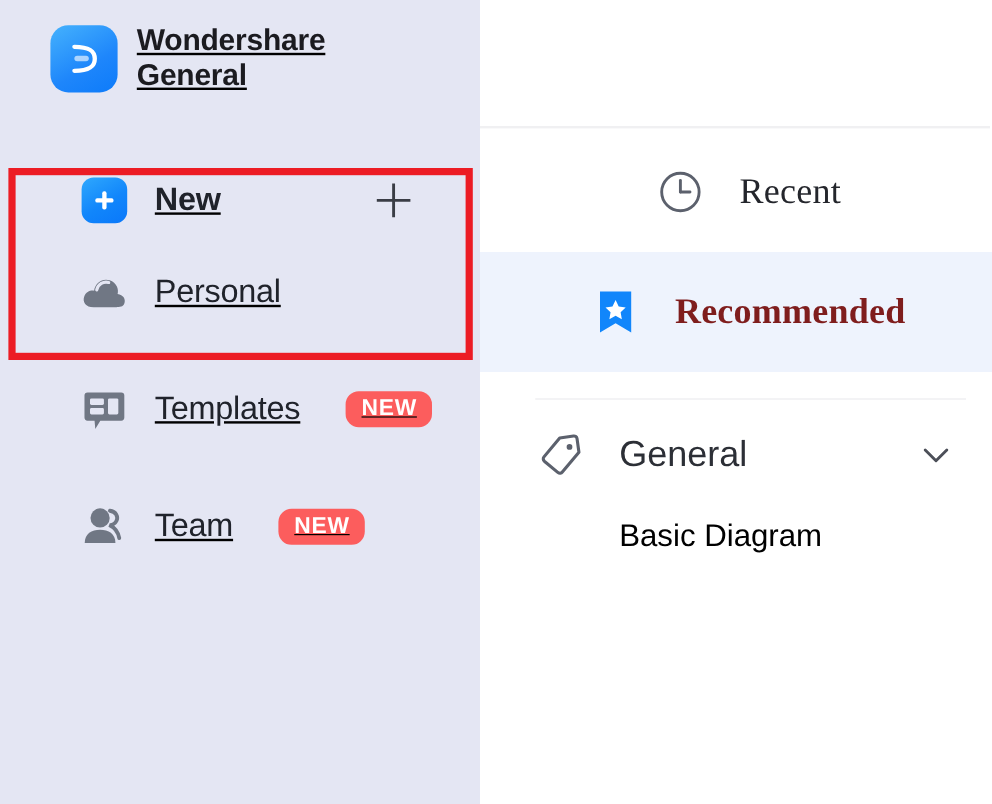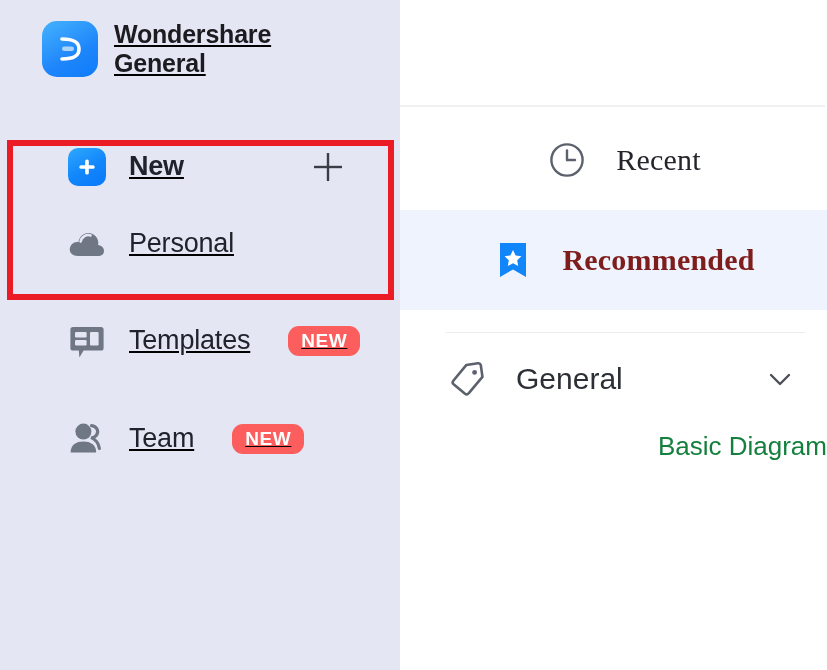--- a/index.html
+++ b/index.html
@@ -162,25 +162,25 @@
   }
   .chevron {
     position: absolute;
     right: 32px;
     top: 50%;
     transform: translateY(-50%);
     width: 30px; height: 30px;
   }
 
   .sub-item {
+    padding-left: 116px;
     font-size: 26px;
-    color: #15803d;
+    color: #000000;
     line-height: 1;
     padding-top: 8px;
-    text-align: right;
   }
 </style>
 </head>
 <body>
 
 <div class="app">
 
   <aside class="sidebar">
 
     <div class="brand">

